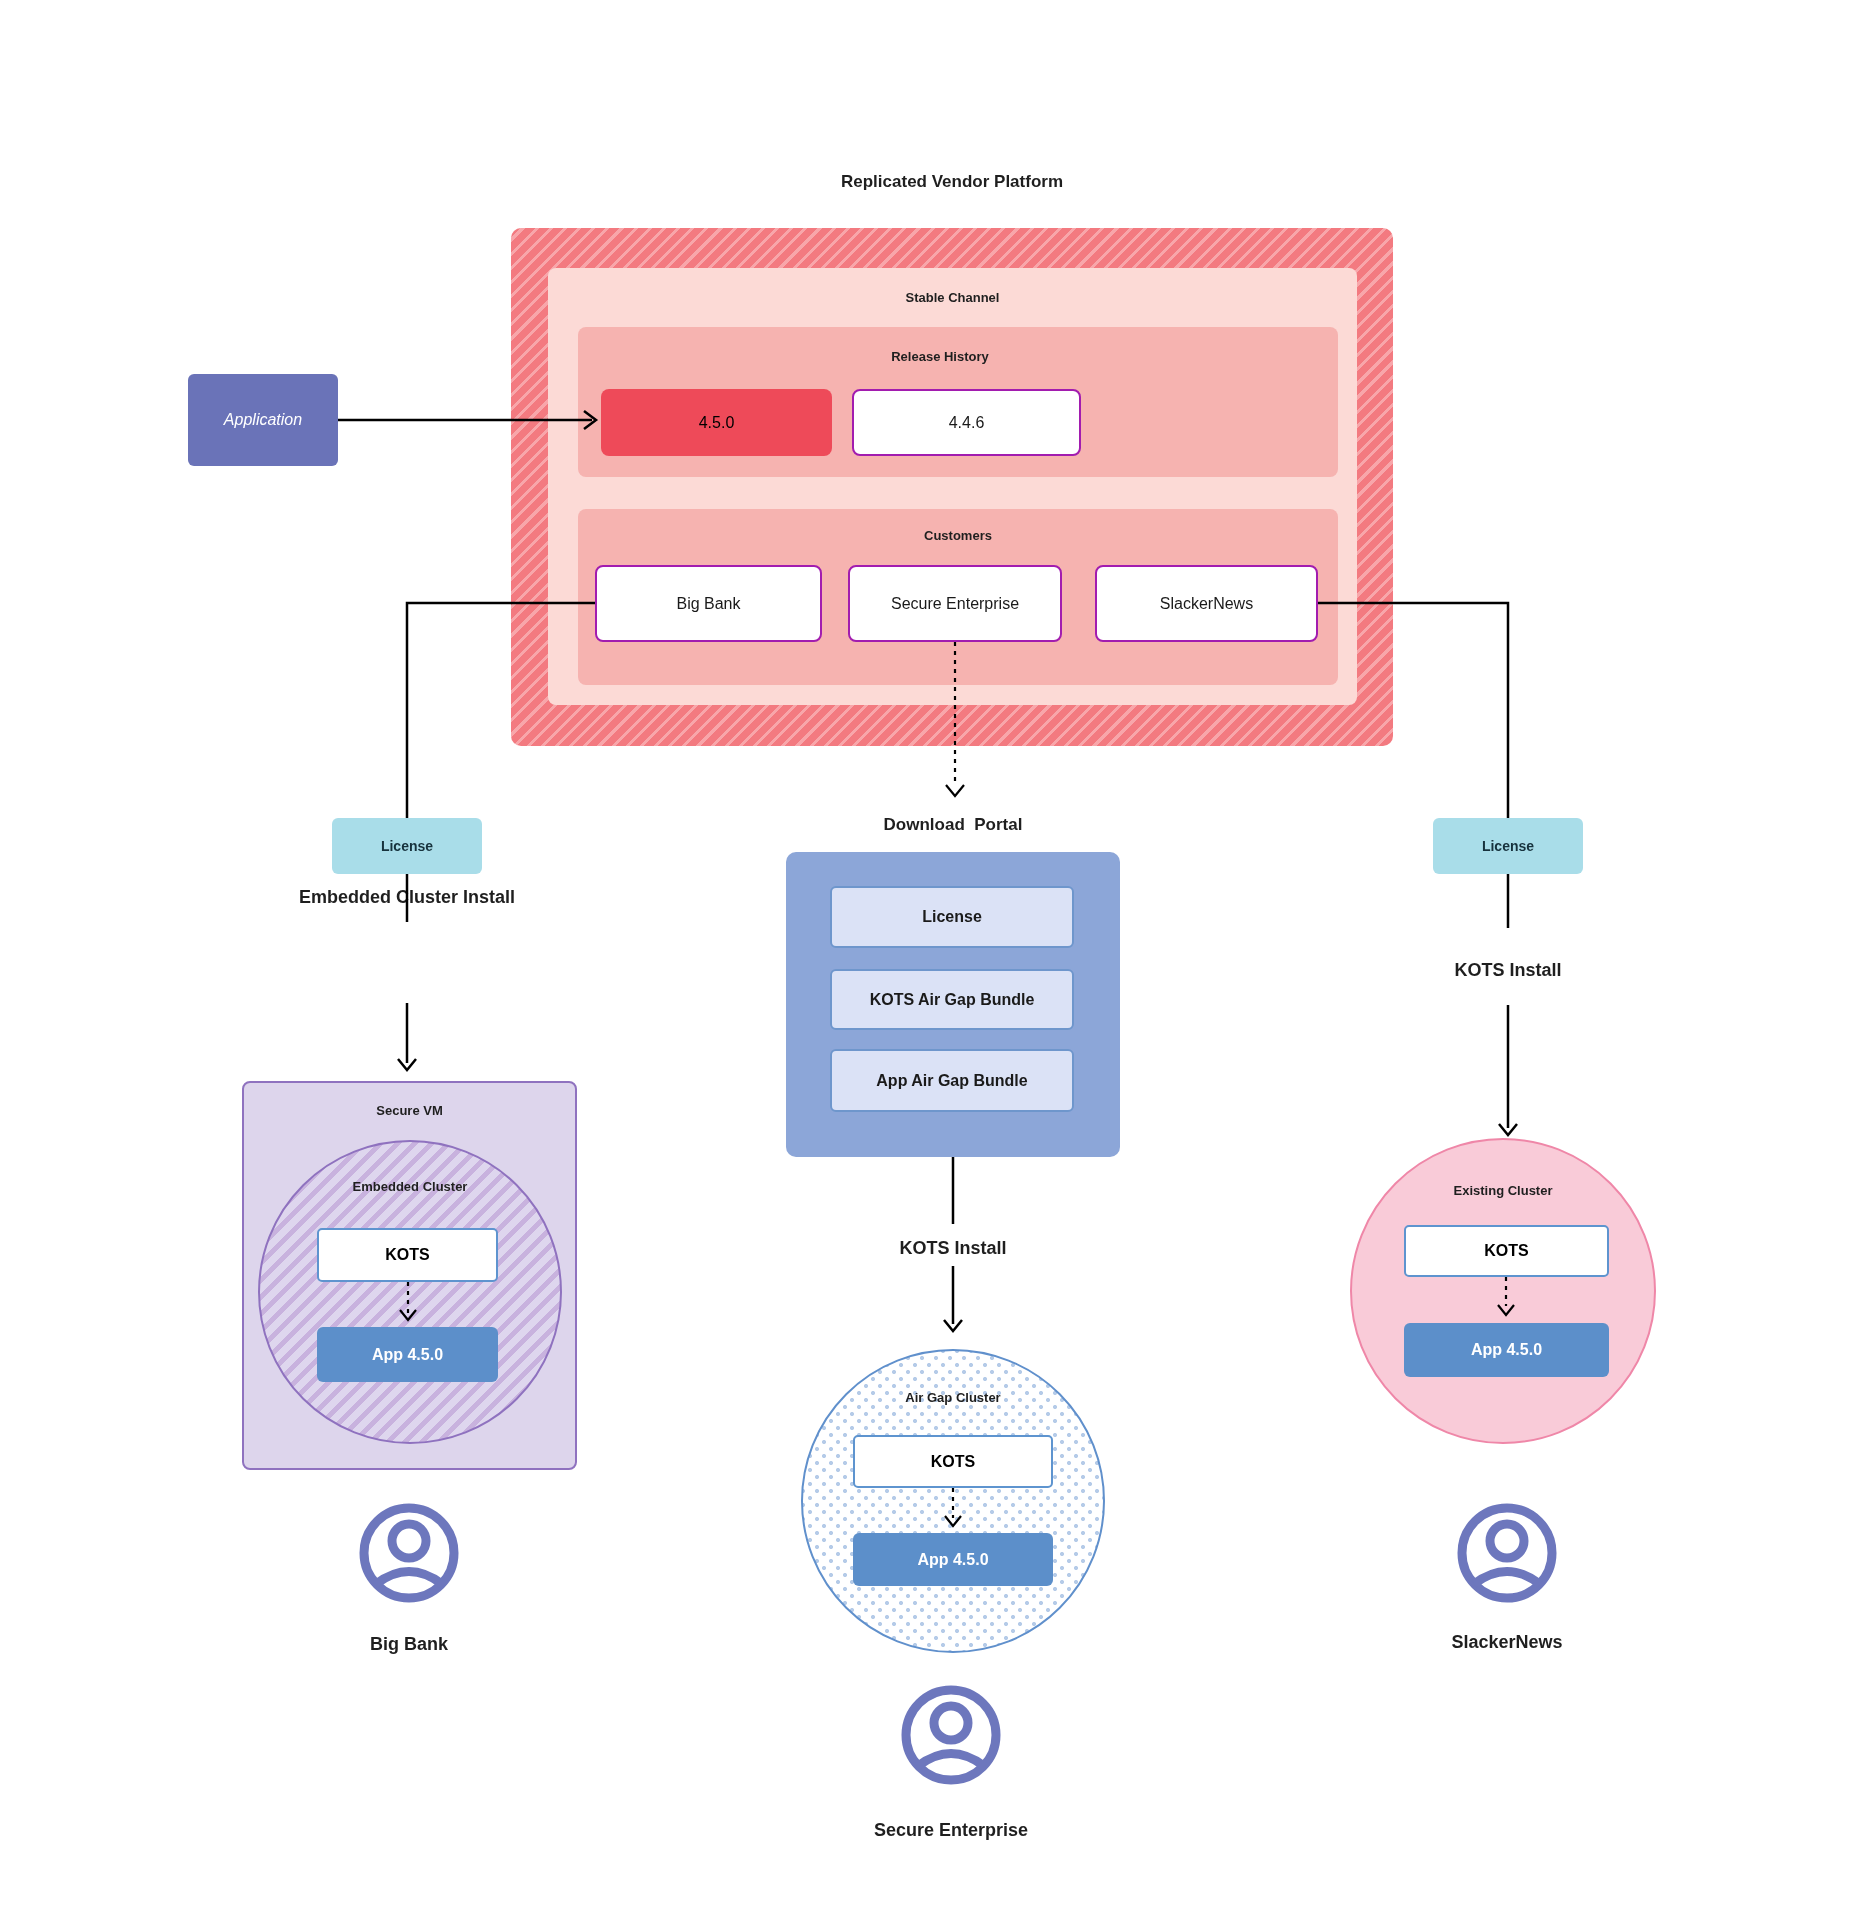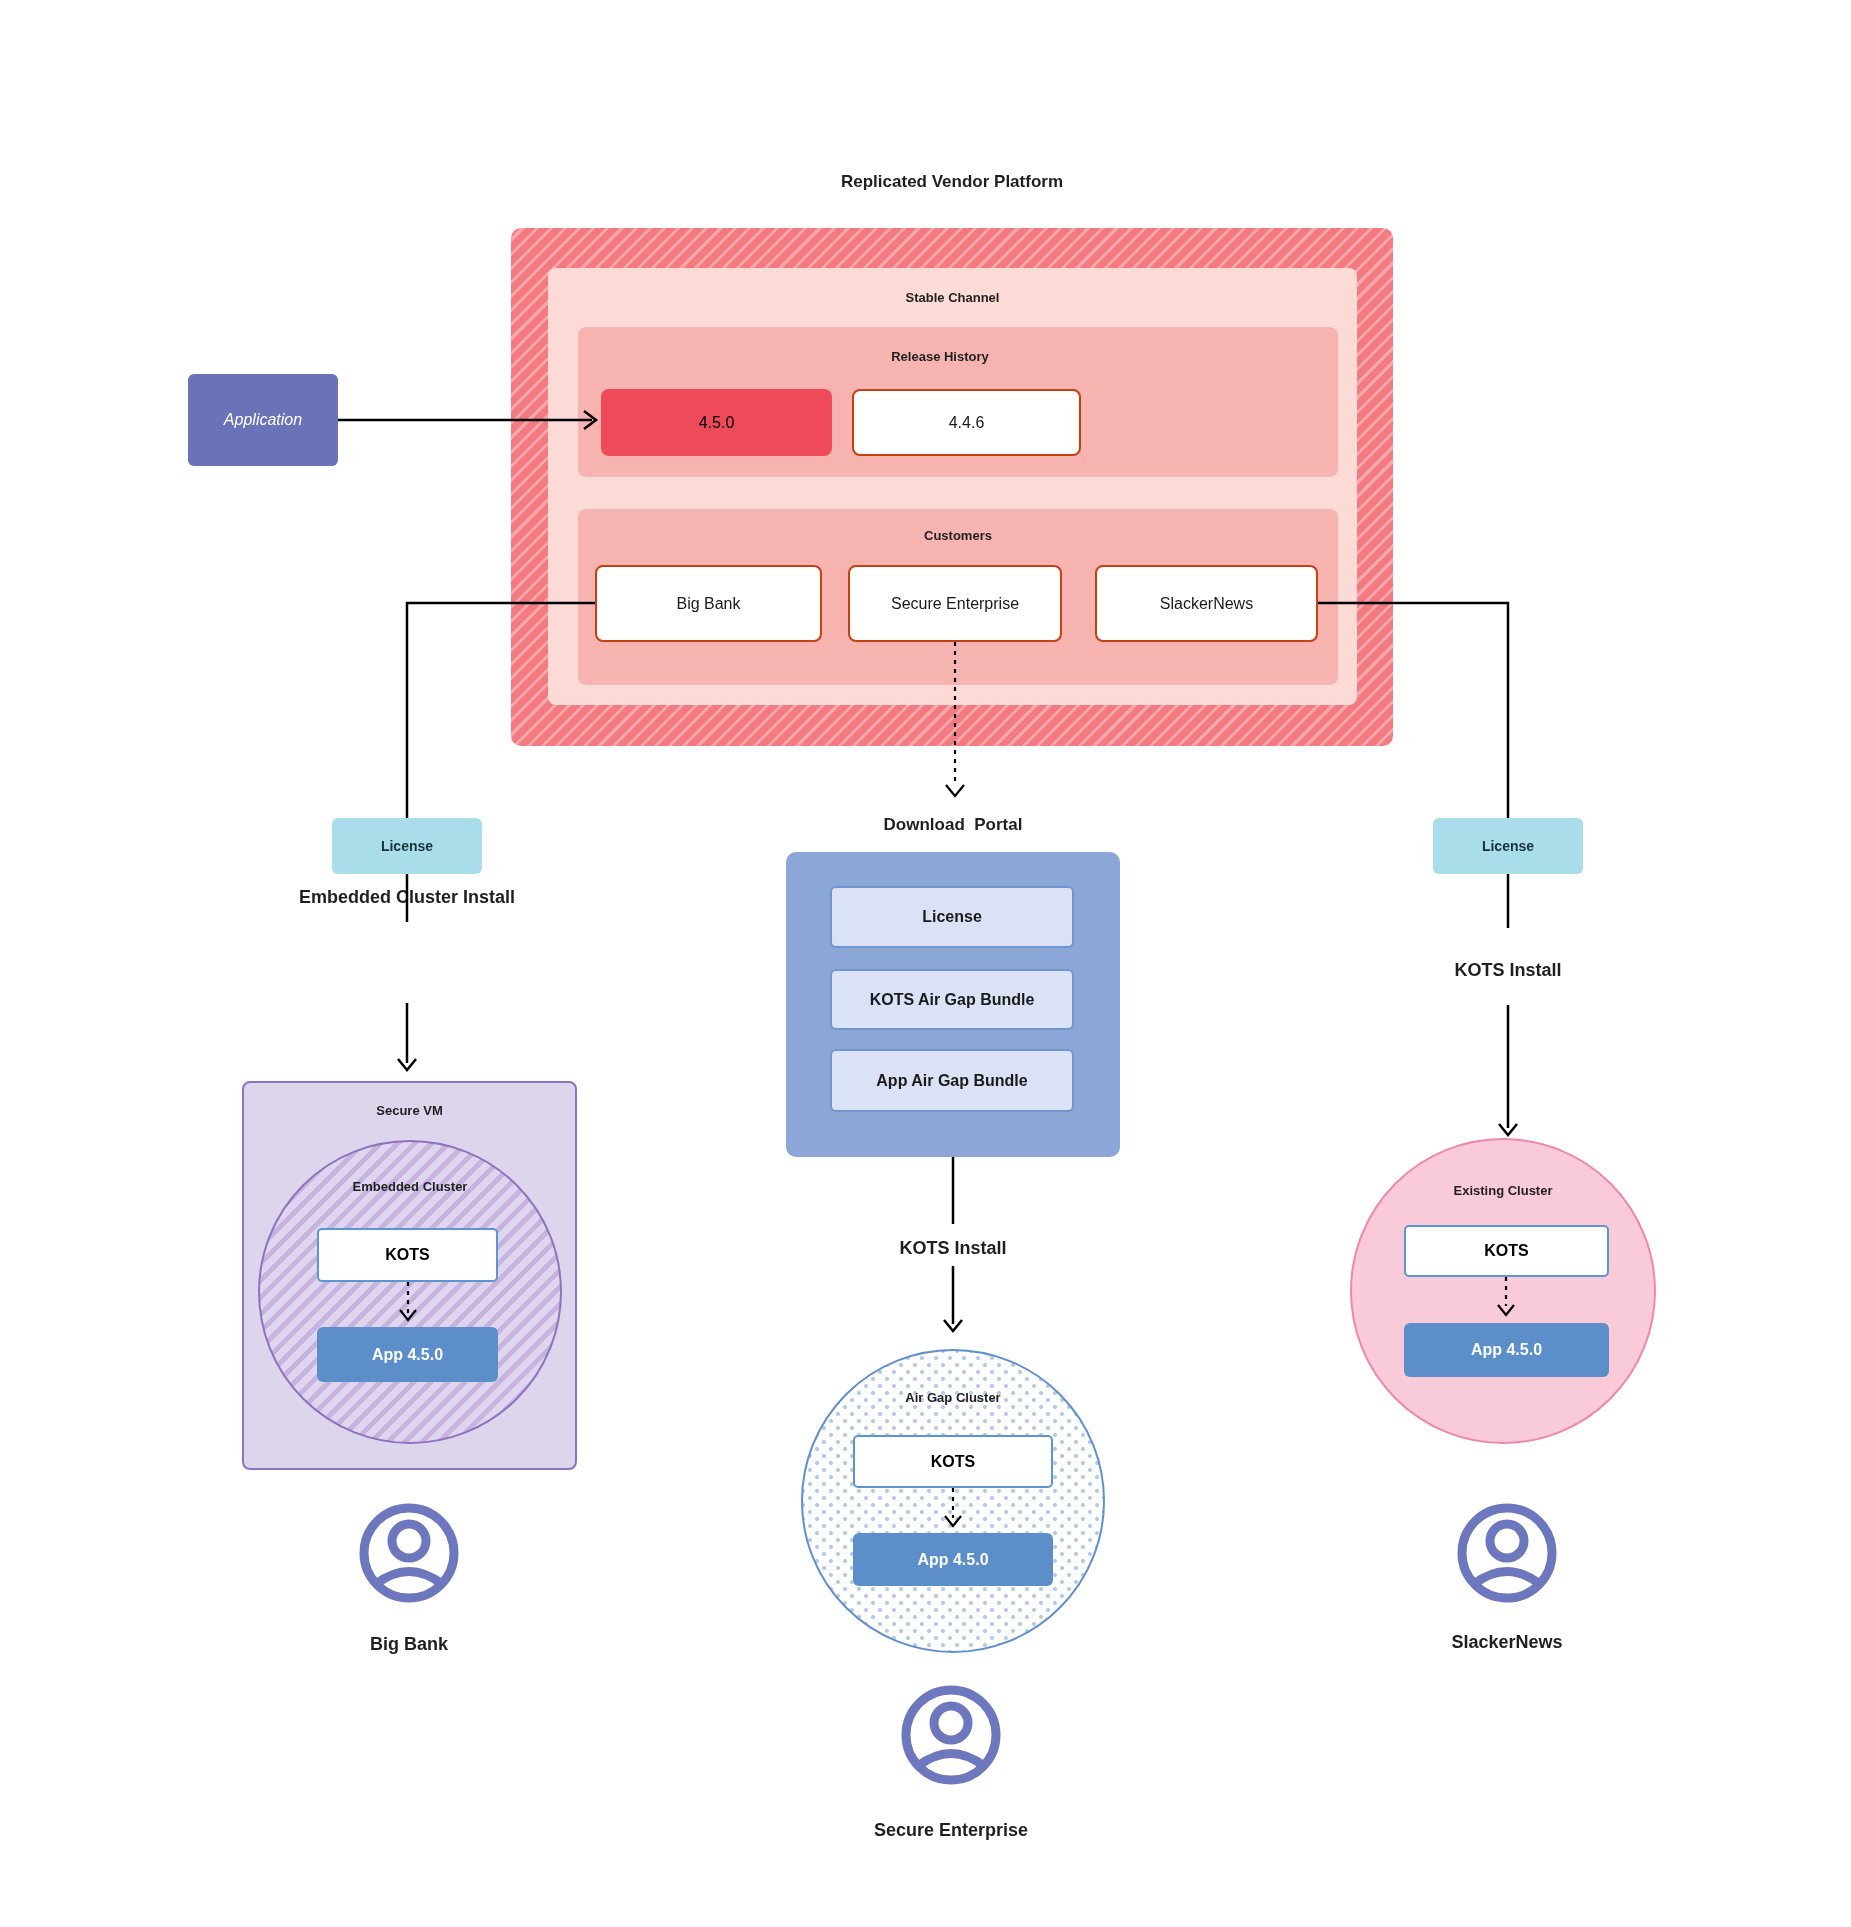--- a/index.html
+++ b/index.html
@@ -19,21 +19,21 @@
     display: flex; align-items: center; justify-content: center;
     text-align: center;
   }
   .platform-hatch {
     background: repeating-linear-gradient(135deg, #f37a80 0px, #f37a80 7px, #f8a6aa 7px, #f8a6aa 10px);
     border-radius: 10px;
   }
   .stable { background: #fcdad6; border-radius: 8px; }
   .section-pink { background: #f6b3b0; border-radius: 8px; }
   .release-current { background: #ee4a59; border-radius: 8px; color: #000000; font-size: 16px; }
-  .white-red { background: #ffffff; border: 2px solid #c2410c; border-radius: 8px; font-size: 16px; color: #1a1a1a; }
+  .white-red { background: #ffffff; border: 2px solid #a21caf; border-radius: 8px; font-size: 16px; color: #1a1a1a; }
   .application { background: #6a73b8; border-radius: 6px; color: #ffffff; font-size: 16px; }
   .license-badge { background: #a9dde9; border-radius: 6px; font-size: 14px; font-weight: 600; color: #17323d; }
   .portal { background: #8ca6d8; border-radius: 10px; }
   .portal-item { background: #dbe2f6; border: 2px solid #6e96cc; border-radius: 6px; font-size: 16px; font-weight: 600; color: #1a1a1a; }
   .vm-box { background: #ddd5ec; border: 2px solid #8f72bf; border-radius: 8px; }
   .circle { border-radius: 50%; }
   .hatch-purple {
     background: repeating-linear-gradient(135deg, #c8b2de 0px, #c8b2de 5px, #ded6ee 5px, #ded6ee 12px);
     border: 2px solid #8f72bf;
   }

